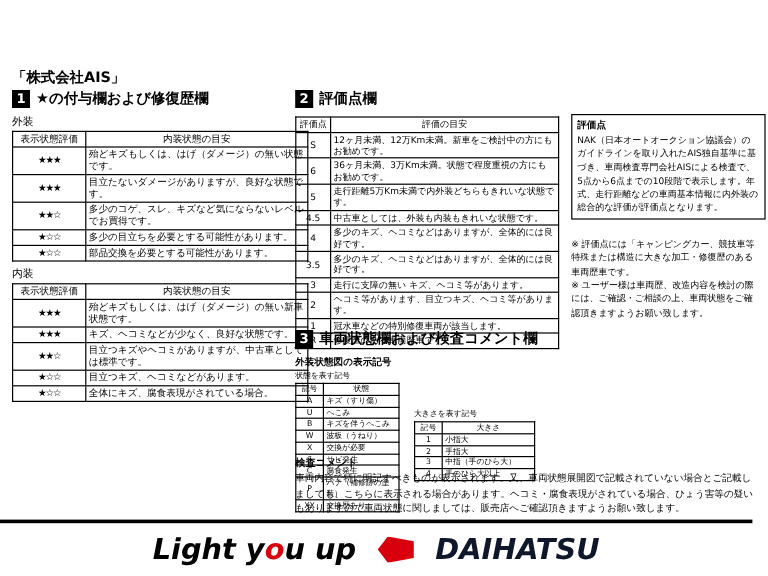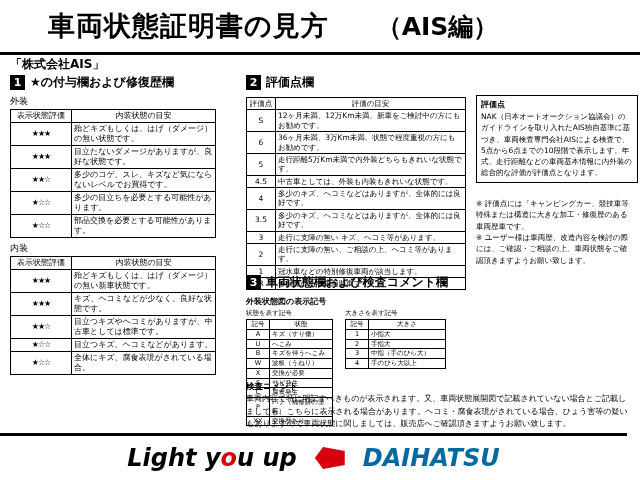--- a/index.html
+++ b/index.html
@@ -34,21 +34,21 @@
     vertical-align:middle;margin-right:5px;
   }
   .sec-title{
     font-size:12px;font-weight:bold;vertical-align:middle;
   }
   .sec-head{white-space:nowrap;}
 
   
   .col-left{position:absolute;left:10px;top:72px;width:222px;}
   .sub-label{font-size:9px;margin:4px 0 1px 0;}
-  table.grid{border-collapse:collapse;width:206px;}
+  table.grid{border-collapse:collapse;width:247px;}
   table.grid td,table.grid th{
     border:1px solid #000;font-size:8px;padding:1px 2px;line-height:1.25;
   }
   table.grid th{background:#fff;font-weight:normal;text-align:center;}
   td.stars{text-align:center;white-space:nowrap;font-size:8px;width:56px;}
   td.desc{font-size:7.5px;}
 
   
   .col-mid{position:absolute;left:246px;top:72px;width:220px;}
   table.score{border-collapse:collapse;width:220px;}
@@ -97,32 +97,28 @@
     position:absolute;left:0;bottom:0;width:627px;height:44px;
     border-top:3px solid #000;display:flex;align-items:center;justify-content:center;
   }
   .foot-inner{display:flex;align-items:center;gap:18px;}
   .light{font-size:24px;font-style:italic;font-weight:bold;letter-spacing:0px;}
   .light .o{color:#d8000c;}
   .hachi{
     width:30px;height:22px;background:#d8000c;
     clip-path:polygon(0% 50%,28% 0%,100% 18%,100% 82%,28% 100%);
   }
-  .daihatsu{font-size:24px;font-weight:bold;color:#0369a1;font-style:italic;}
+  .daihatsu{font-size:24px;font-weight:bold;color:#0f172a;font-style:italic;}
   .star{letter-spacing:-1px;}
 </style>
 </head>
 <body>
 
 <div class="page">
 
-  <div class="header">
-    <div class="header-title">車両状態証明書の見方</div>
-    <div class="header-sub">（AIS編）</div>
-  </div>
 
   <div class="company">「株式会社AIS」</div>
 
   <div class="col-left">
     <div class="sec-head">
       <span class="sec-num">1</span><span class="sec-title">★の付与欄および修復歴欄</span>
     </div>
 
     <div class="sub-label">外装</div>
     <table class="grid">
@@ -218,21 +214,21 @@
       <tr>
         <td class="pt">3.5</td>
         <td>多少のキズ、ヘコミなどはありますが、全体的には良好です。</td>
       </tr>
       <tr>
         <td class="pt">3</td>
         <td>走行に支障の無い キズ、ヘコミ等があります。</td>
       </tr>
       <tr>
         <td class="pt">2</td>
-        <td>走行に支障の無い、ご相談の上、ヘコミ等があります。</td>
+        <td>ヘコミ等があります、目立つキズ、ヘコミ等があります。</td>
       </tr>
       <tr>
         <td class="pt">1</td>
         <td>冠水車などの特別修復車両が該当します。</td>
       </tr>
       <tr>
         <td class="pt">R</td>
         <td>修復歴のある車両歴車です。</td>
       </tr>
     </tbody>
@@ -295,21 +291,21 @@
               </tr>
           <tr>
                 <td class="sym-k">XX</td>
                 <td class="sym-v">交換歴あり</td>
               </tr>
         </tbody>
           </table>
       </div>
 
       <div>
-        <div style="font-size:6.5px;margin-bottom:1px;">大きさを表す記号</div>
+        <div style="font-size:6.5px;margin-bottom:1px;margin-top:32px;">大きさを表す記号</div>
         <table class="sym">
           <tbody>
               <tr>
             <th class="sym-k">記号</th>
             <th class="sym-v2">大きさ</th>
           </tr>
           <tr>
                 <td class="sym-k">1</td>
                 <td class="sym-v2">小指大</td>
               </tr>

